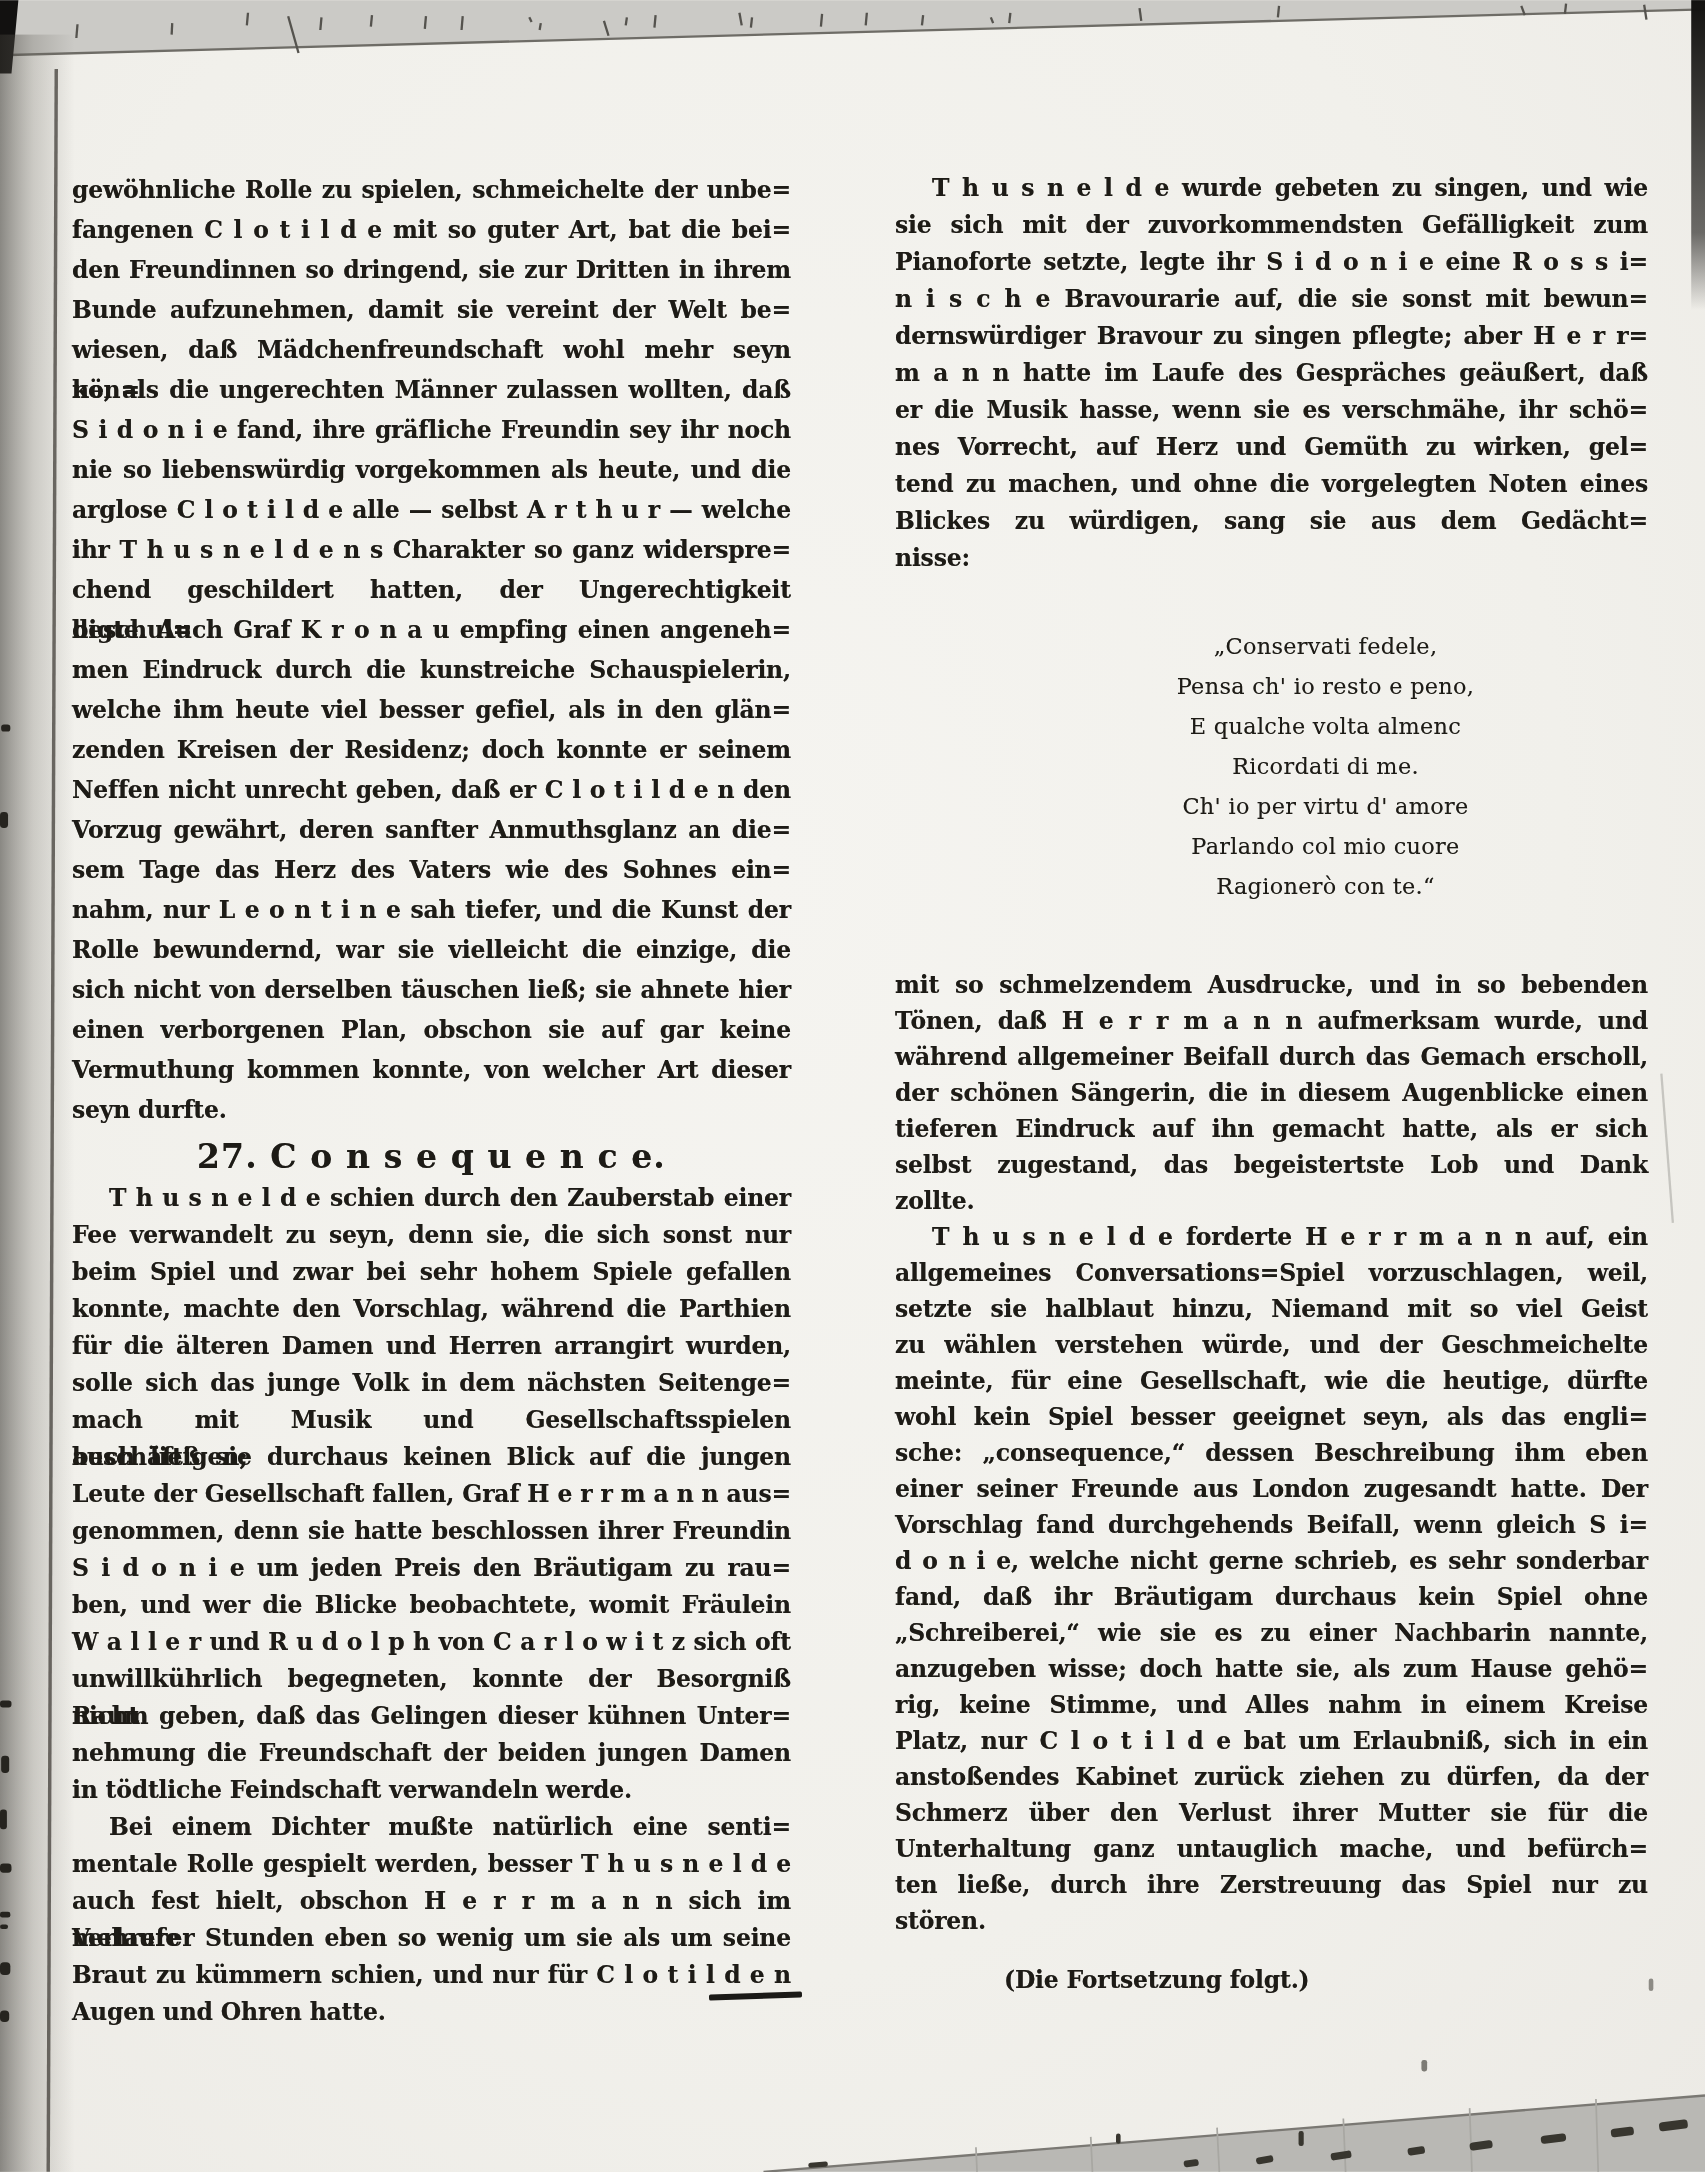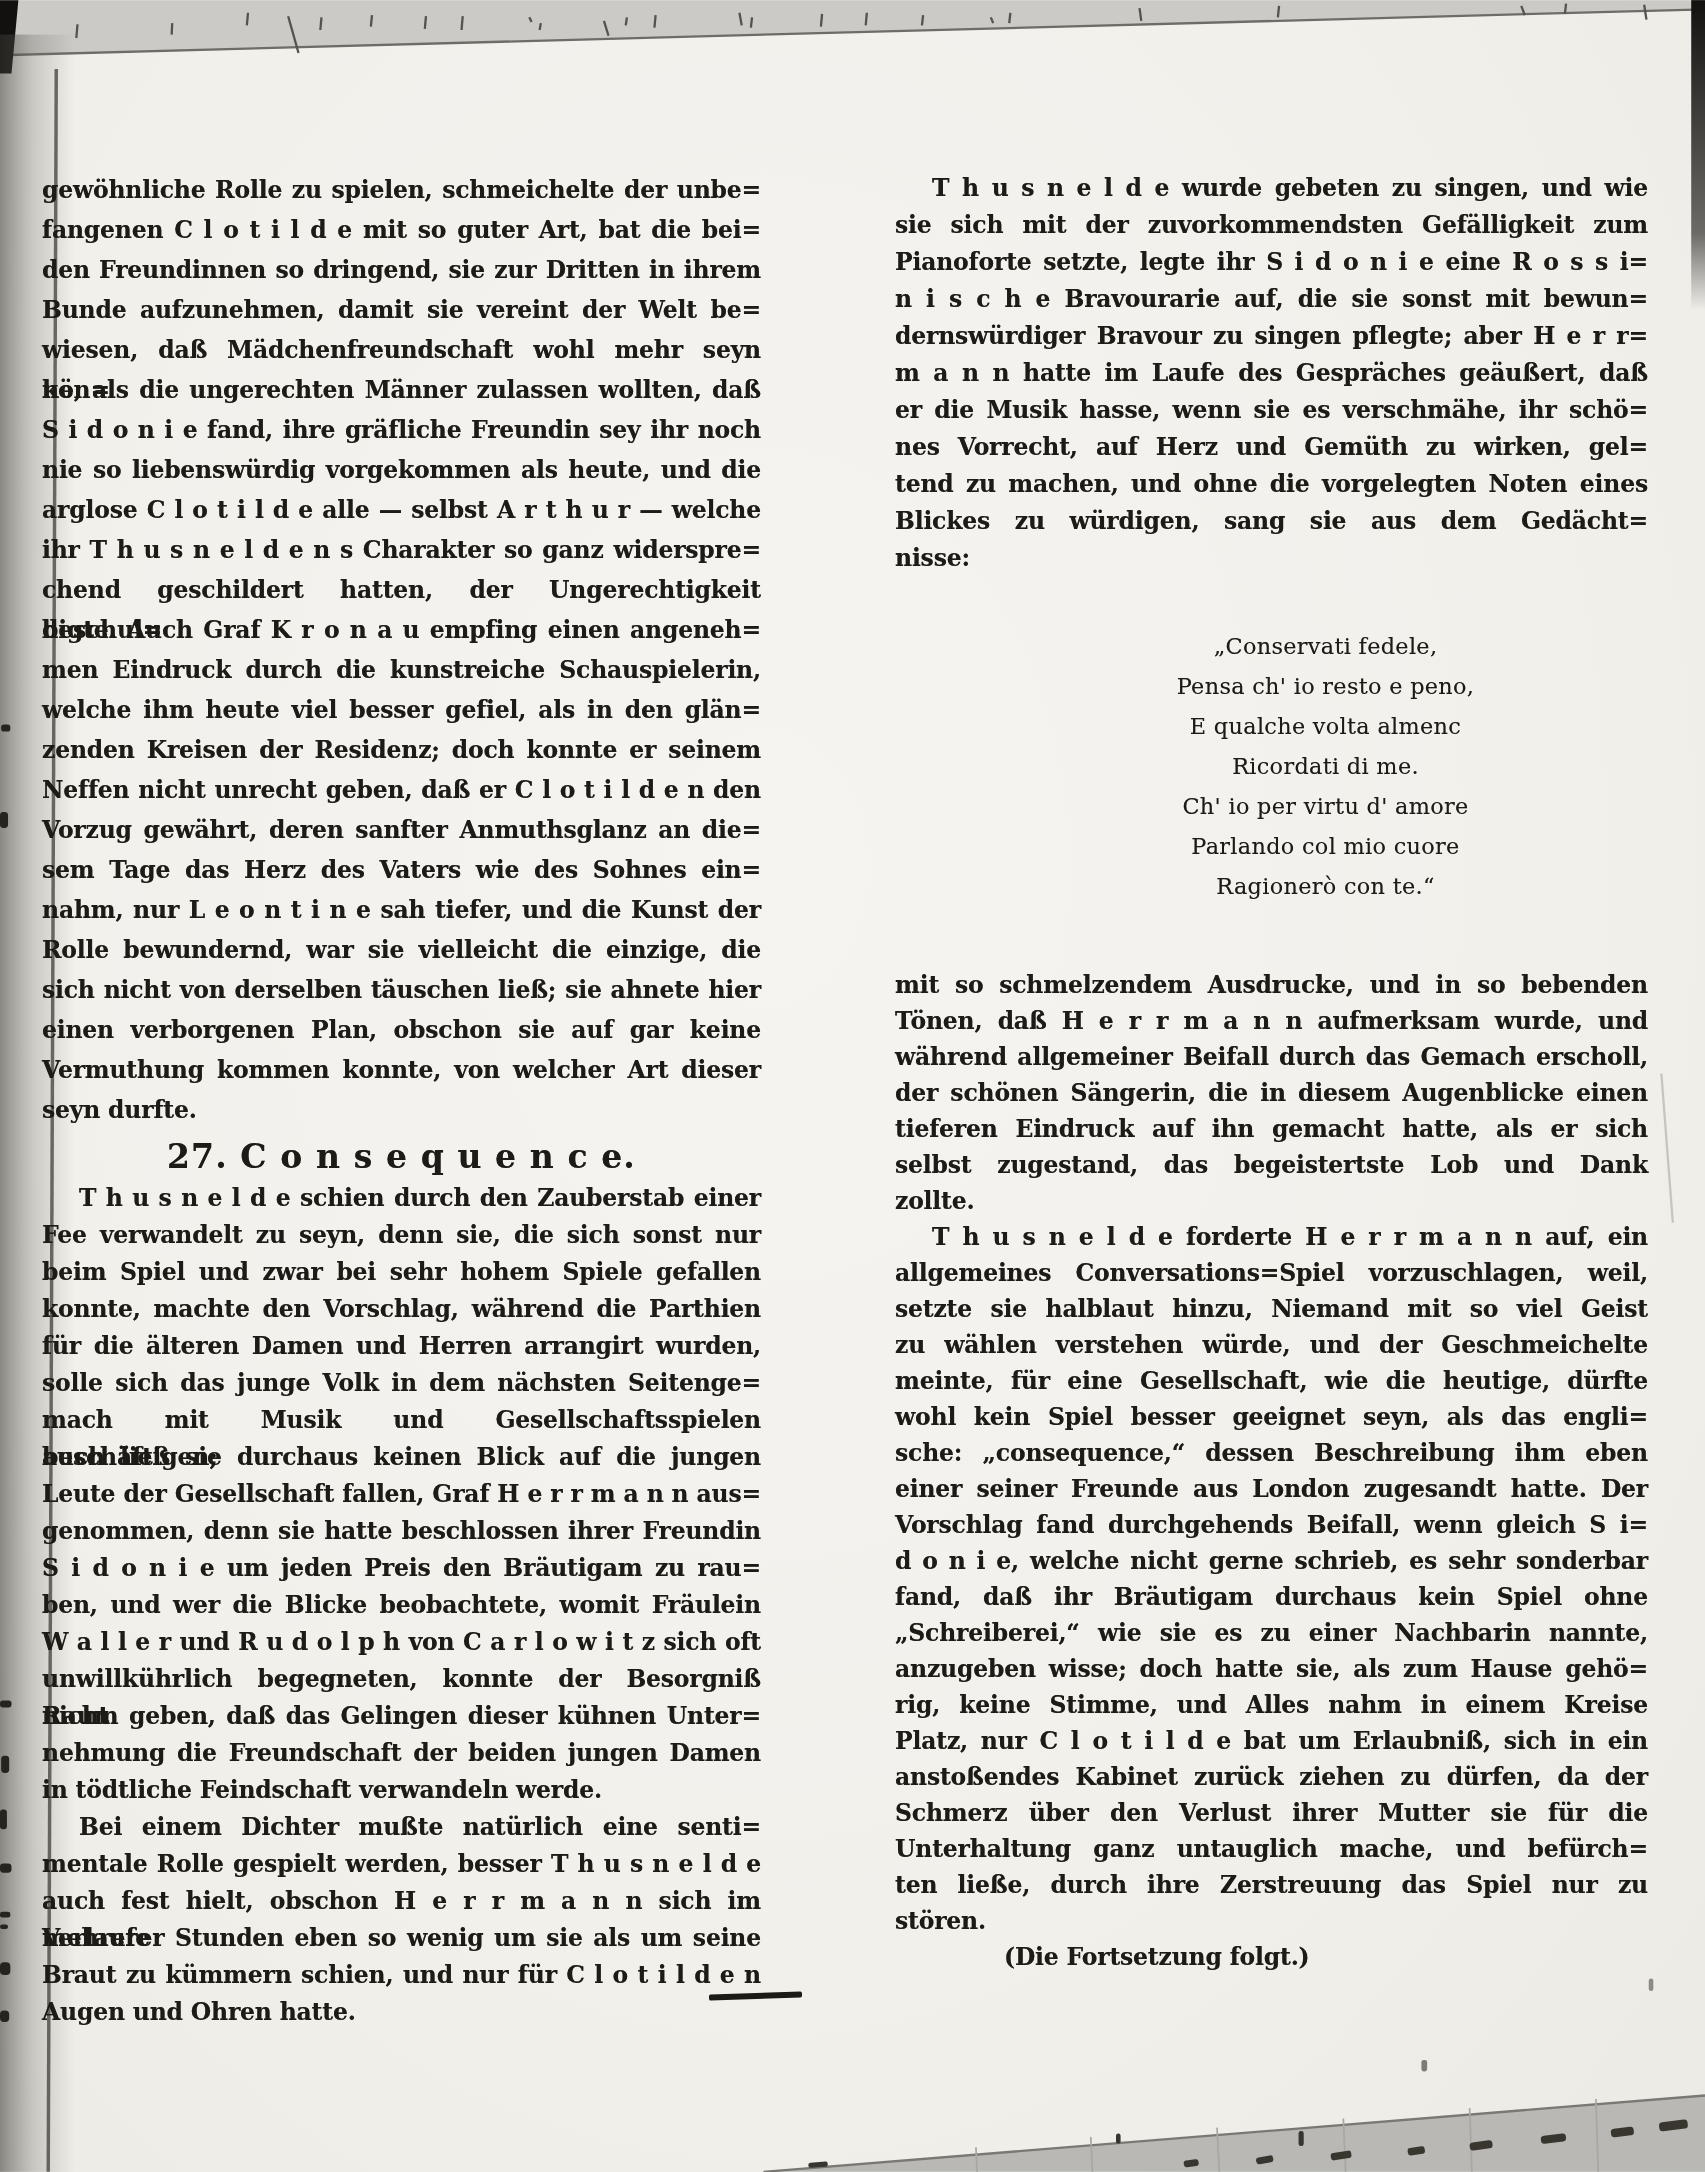--- a/index.html
+++ b/index.html
@@ -9,41 +9,41 @@
     font-family:"DejaVu Serif","Liberation Serif",serif;
   }
   .page{
     position:absolute;inset:0;
     background:
       radial-gradient(ellipse at 45% 40%, #f5f4f0 0%, #f1f0eb 60%, #eceae5 100%);
   }
   svg.decor{position:absolute;left:0;top:0;pointer-events:none;}
   .col{position:absolute;color:#1d1b16;font-weight:bold;font-size:23.5px;letter-spacing:-0.2px;
        text-shadow:0 0 0.6px rgba(32,29,24,0.55);}
-  .col-left{left:42px;top:170px;width:719px;}
+  .col-left{left:72px;top:170px;width:719px;}
   .col-right{left:895px;top:170px;width:753px;}
   .para .line{text-align:justify;text-align-last:justify;}
   .para .line.last{text-align-last:left;}
   .lh69 .line{line-height:40px;height:40px;}
   .lh64 .line{line-height:37px;height:37px;}
   .lh63 .line{line-height:36px;height:36px;}
   .indent .line:first-child{text-indent:37px;}
   .chapter-heading{
     text-align:center;font-size:33px;font-weight:bold;line-height:40px;height:40px;
     margin-top:6.9px;margin-bottom:3.4px;letter-spacing:1.1px;
   }
   .poem{
     margin-top:49px;padding-left:108px;
     font-weight:normal;font-size:22.4px;letter-spacing:0.3px;
     text-shadow:0 0 0.6px rgba(40,37,30,0.45);
   }
   .poem .line{line-height:40px;height:40px;text-align:center;}
   .m-top-106{margin-top:61px;}
   .footer-note{
-    padding-left:109px;font-size:23.5px;font-weight:bold;line-height:36px;
+    margin-top:23px;padding-left:109px;font-size:23.5px;font-weight:bold;line-height:36px;
   }
   .section-rule{
     position:absolute;left:709px;top:1993px;width:93px;height:5.7px;
     background:#1b1a17;transform:rotate(-2deg);border-radius:1.7px;
   }
 </style>
 </head>
 <body>
 
 <div class="page">

